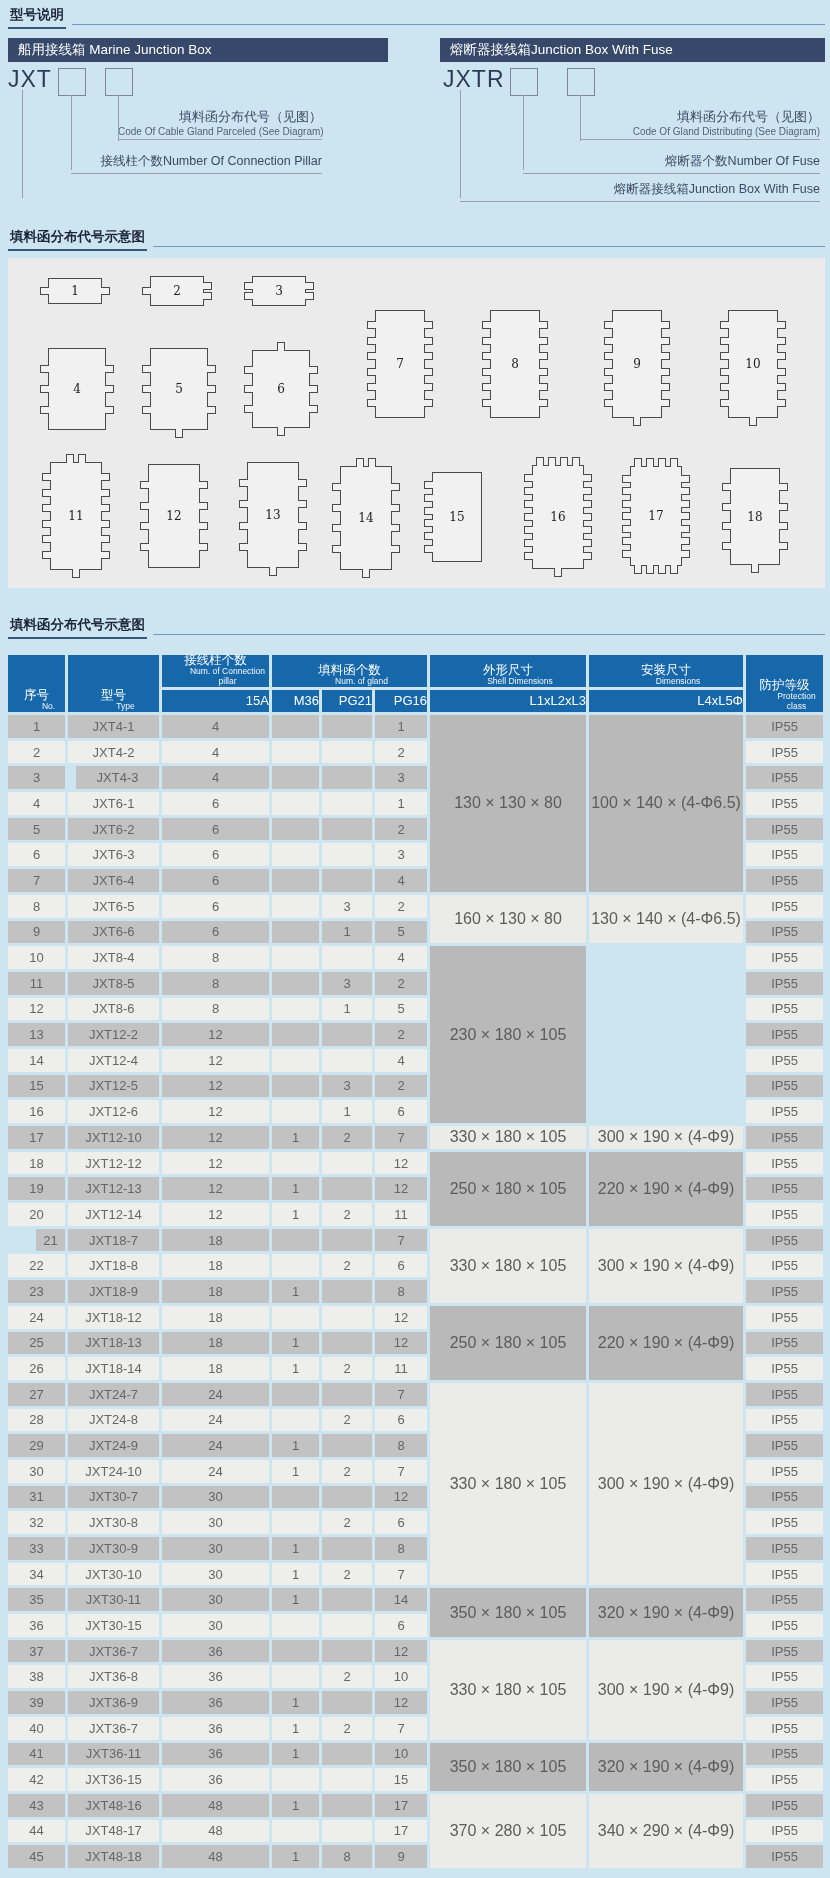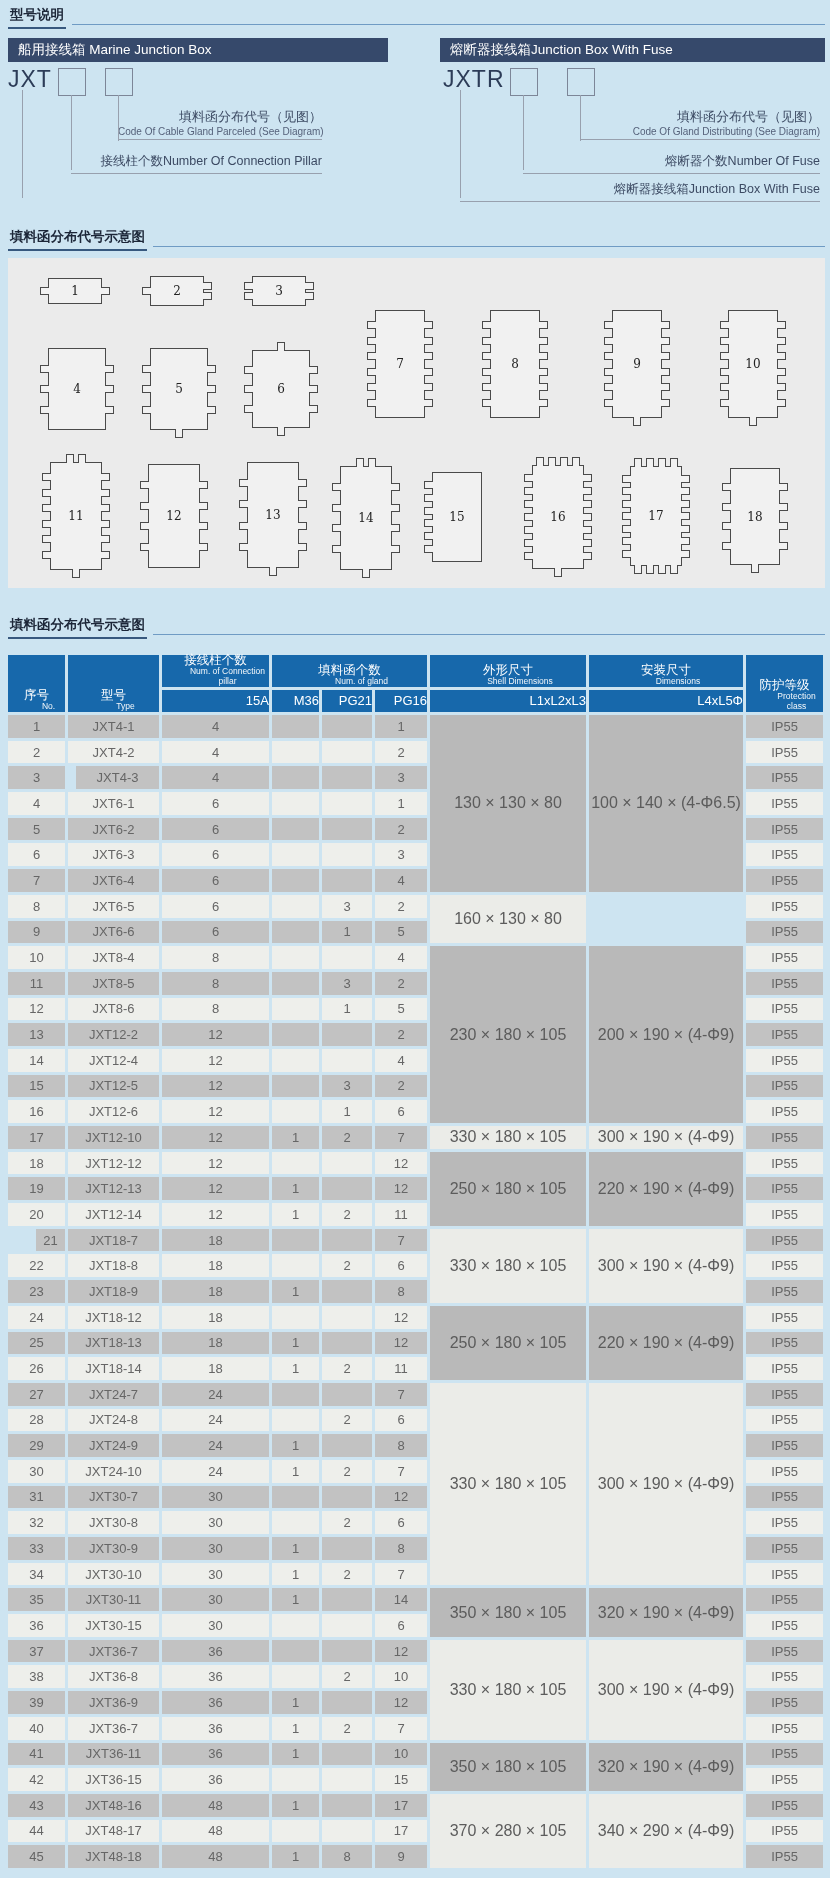--- a/index.html
+++ b/index.html
@@ -789,22 +789,22 @@
       <div class="td dark" style="grid-area: 47 / 1 / 48 / 2;">45</div>
       <div class="td dark" style="grid-area: 47 / 2 / 48 / 3;">JXT48-18</div>
       <div class="td dark" style="grid-area: 47 / 3 / 48 / 4;">48</div>
       <div class="td dark" style="grid-area: 47 / 4 / 48 / 5;">1</div>
       <div class="td dark" style="grid-area: 47 / 5 / 48 / 6;">8</div>
       <div class="td dark" style="grid-area: 47 / 6 / 48 / 7;">9</div>
       <div class="td dark" style="grid-area: 47 / 9 / 48 / 10;">IP55</div>
       <div class="td merged mdark" style="grid-area: 3 / 7 / 10 / 8;">130 × 130 × 80</div>
       <div class="td merged mdark" style="grid-area: 3 / 8 / 10 / 9;">100 × 140 × (4-Φ6.5)</div>
       <div class="td merged mlight" style="grid-area: 10 / 7 / 12 / 8;">160 × 130 × 80</div>
+      <div class="td merged mlight" style="grid-area: 10 / 8 / 12 / 9;">130 × 140 × (4-Φ6.5)</div>
       <div class="td merged mdark" style="grid-area: 12 / 7 / 19 / 8;">230 × 180 × 105</div>
-      <div class="td merged mdark" style="grid-area: 12 / 8 / 19 / 9;">200 × 190 × (4-Φ9)</div>
       <div class="td merged mlight" style="grid-area: 19 / 7 / 20 / 8;">330 × 180 × 105</div>
       <div class="td merged mlight" style="grid-area: 19 / 8 / 20 / 9;">300 × 190 × (4-Φ9)</div>
       <div class="td merged mdark" style="grid-area: 20 / 7 / 23 / 8;">250 × 180 × 105</div>
       <div class="td merged mdark" style="grid-area: 20 / 8 / 23 / 9;">220 × 190 × (4-Φ9)</div>
       <div class="td merged mlight" style="grid-area: 23 / 7 / 26 / 8;">330 × 180 × 105</div>
       <div class="td merged mlight" style="grid-area: 23 / 8 / 26 / 9;">300 × 190 × (4-Φ9)</div>
       <div class="td merged mdark" style="grid-area: 26 / 7 / 29 / 8;">250 × 180 × 105</div>
       <div class="td merged mdark" style="grid-area: 26 / 8 / 29 / 9;">220 × 190 × (4-Φ9)</div>
       <div class="td merged mlight" style="grid-area: 29 / 7 / 37 / 8;">330 × 180 × 105</div>
       <div class="td merged mlight" style="grid-area: 29 / 8 / 37 / 9;">300 × 190 × (4-Φ9)</div>

